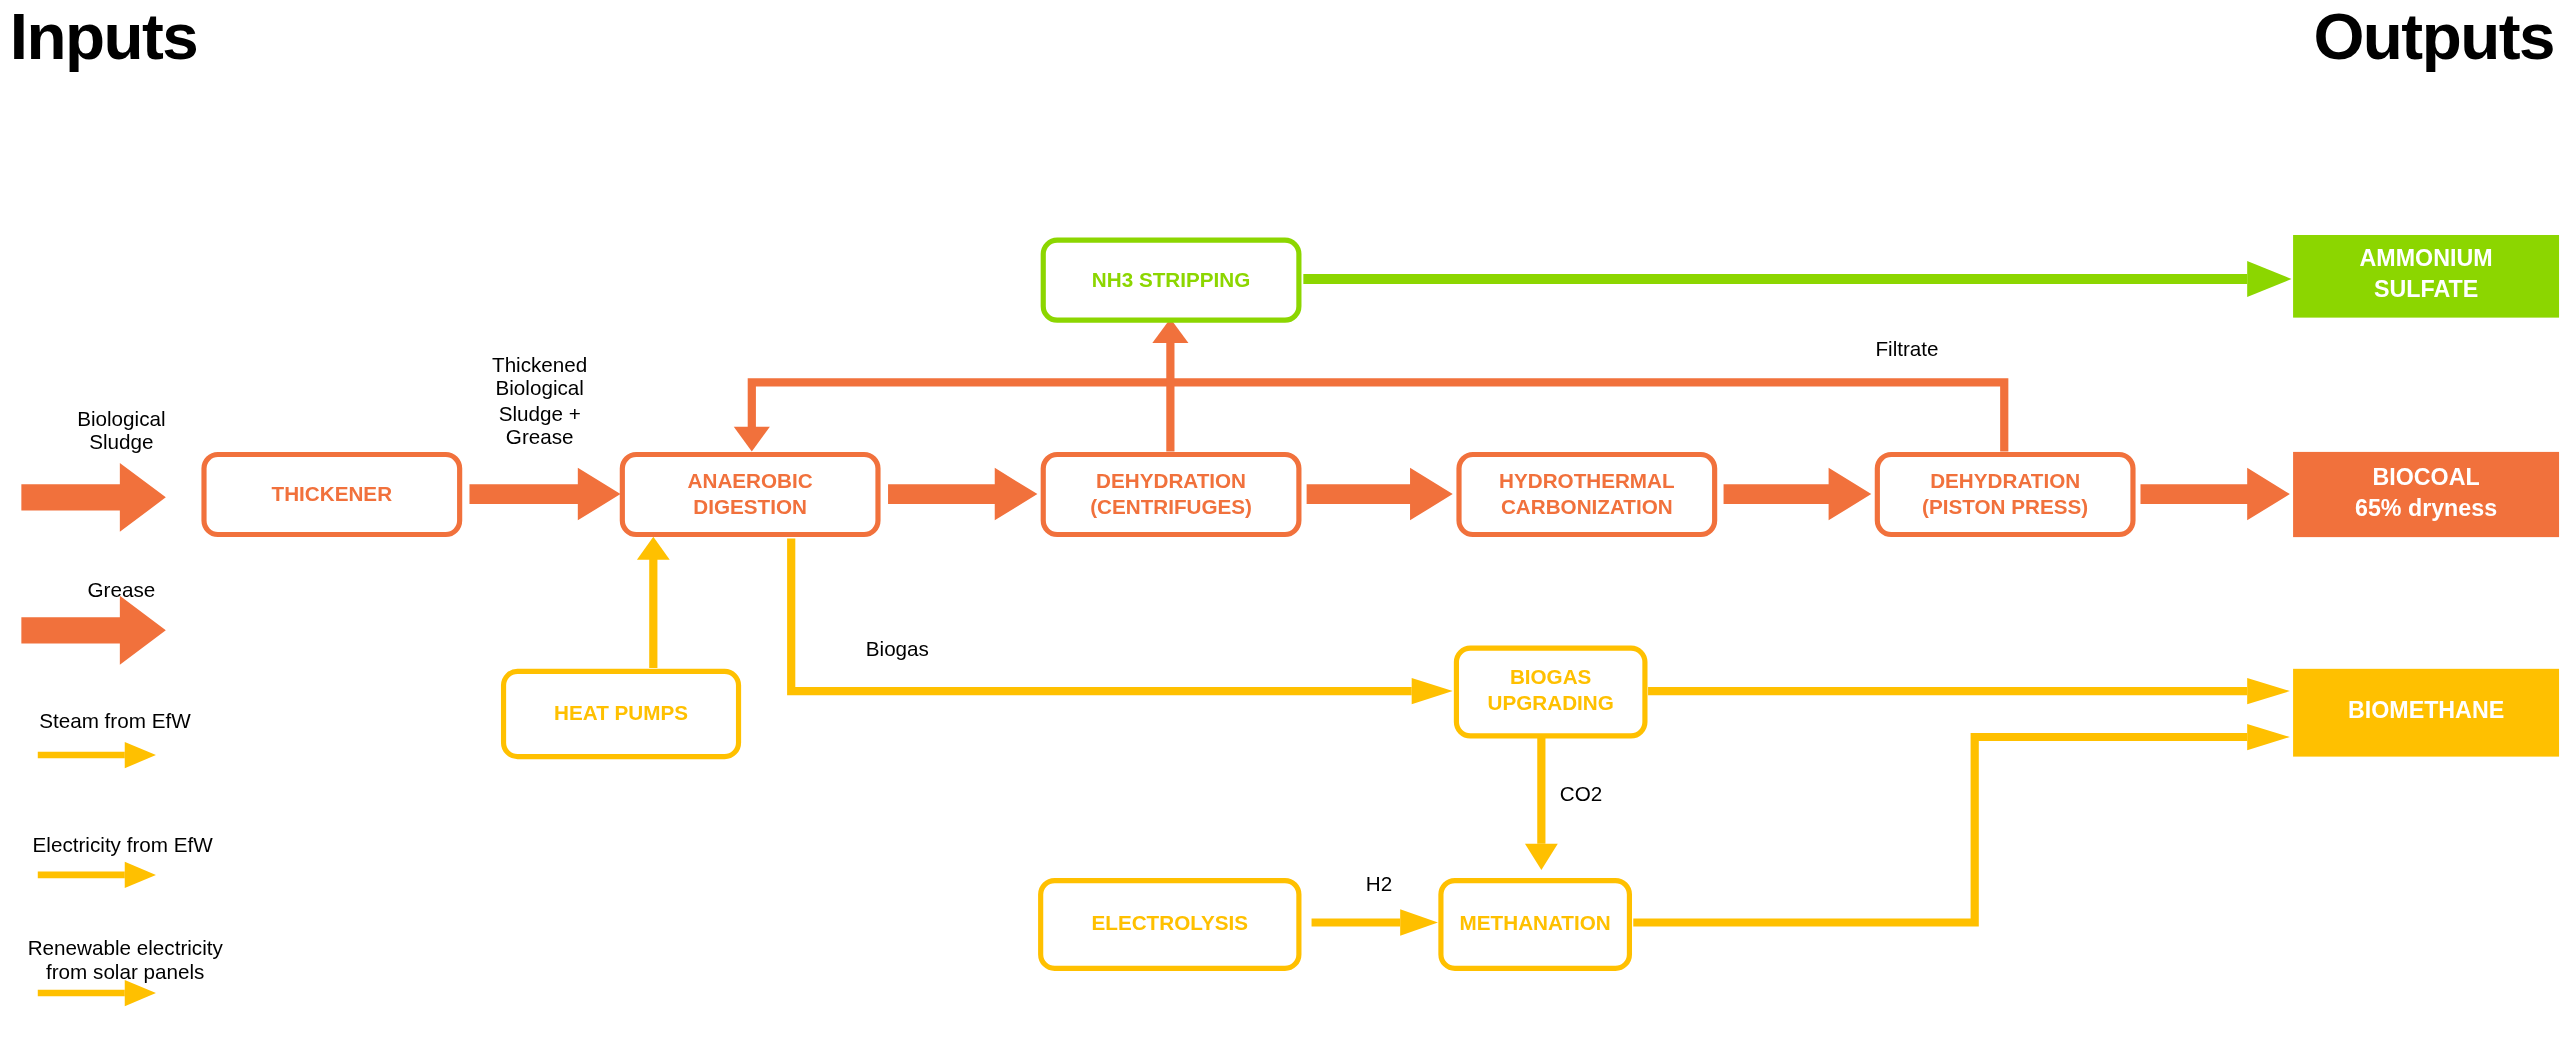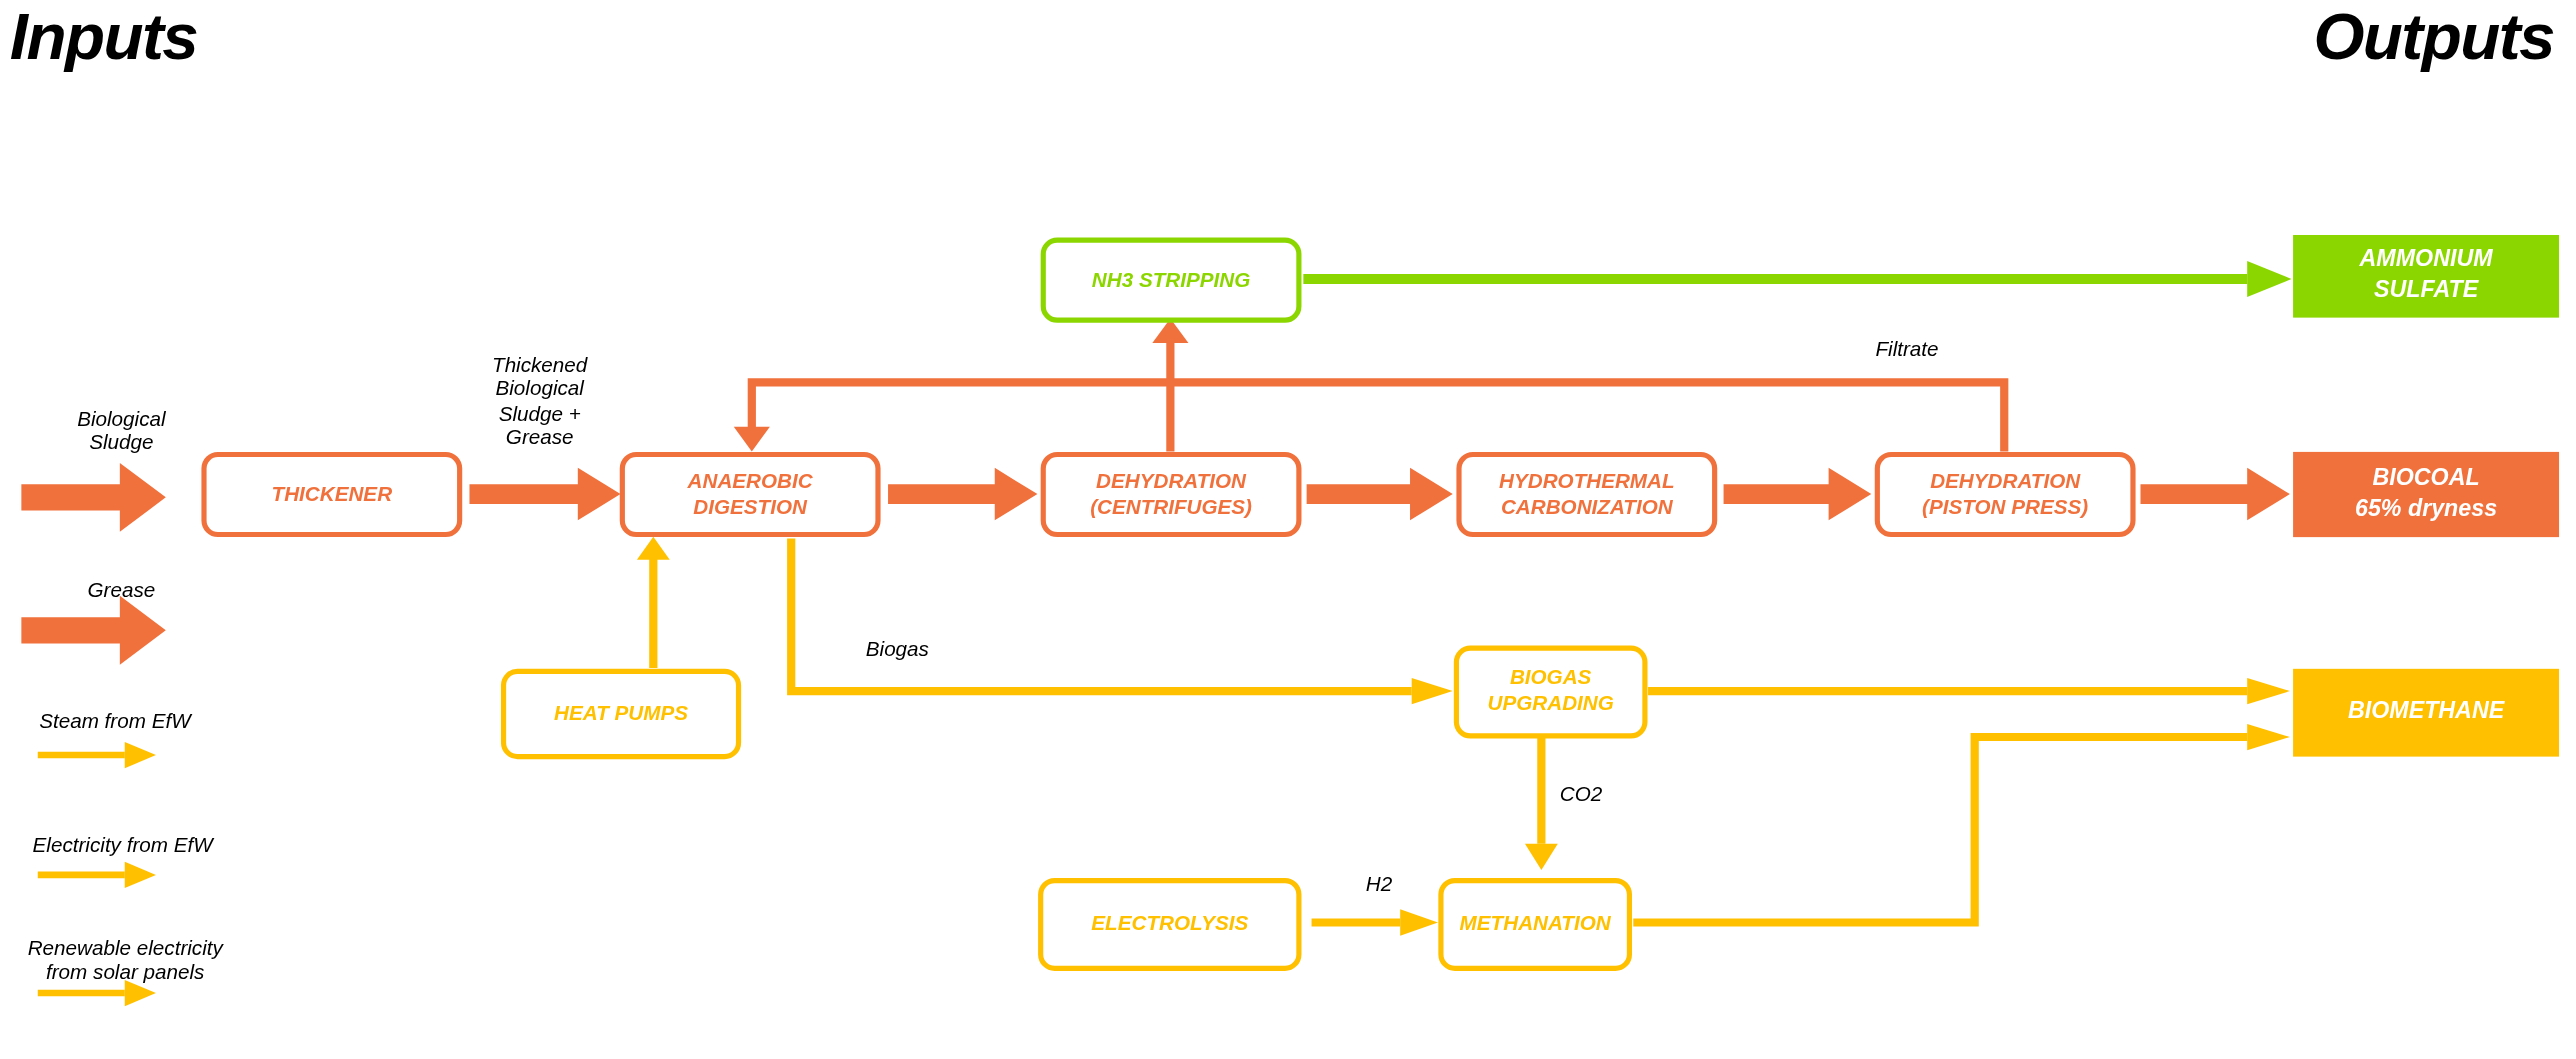--- a/index.html
+++ b/index.html
@@ -4,21 +4,21 @@
 <style>
   :root{
     --orange:#F1713C;
     --yellow:#FFC000;
     --green:#8CD600;
     --text:#000000;
     --white:#FFFFFF;
   }
   html,body{margin:0;padding:0;background:#fff;}
   body{font-family:"Liberation Sans","DejaVu Sans",sans-serif;}
-  #scaler{position:relative;width:2576px;height:1060px;overflow:hidden;background:#fff;font-style:italic;}
+  #scaler{position:relative;width:2576px;height:1060px;overflow:hidden;background:#fff;}
   #canvas{position:absolute;left:0;top:0;width:998px;height:410px;background:#fff;
           transform:scale(2.5823);transform-origin:0 0;}
   .title{position:absolute;margin:0;font-size:25.4px;font-weight:bold;letter-spacing:-0.6px;color:var(--text);}
   #t-in{left:3.8px;top:0px;}
   #t-out{right:9px;top:0px;}
   #wires{position:absolute;left:0;top:0;}
   .box{position:absolute;box-sizing:border-box;border-radius:6.4px;background:#fff;
        display:flex;align-items:center;justify-content:center;text-align:center;
        font-weight:bold;font-size:8px;line-height:1.25;white-space:pre-line;}
   .box.orange{border:2.2px solid var(--orange);color:var(--orange);}

